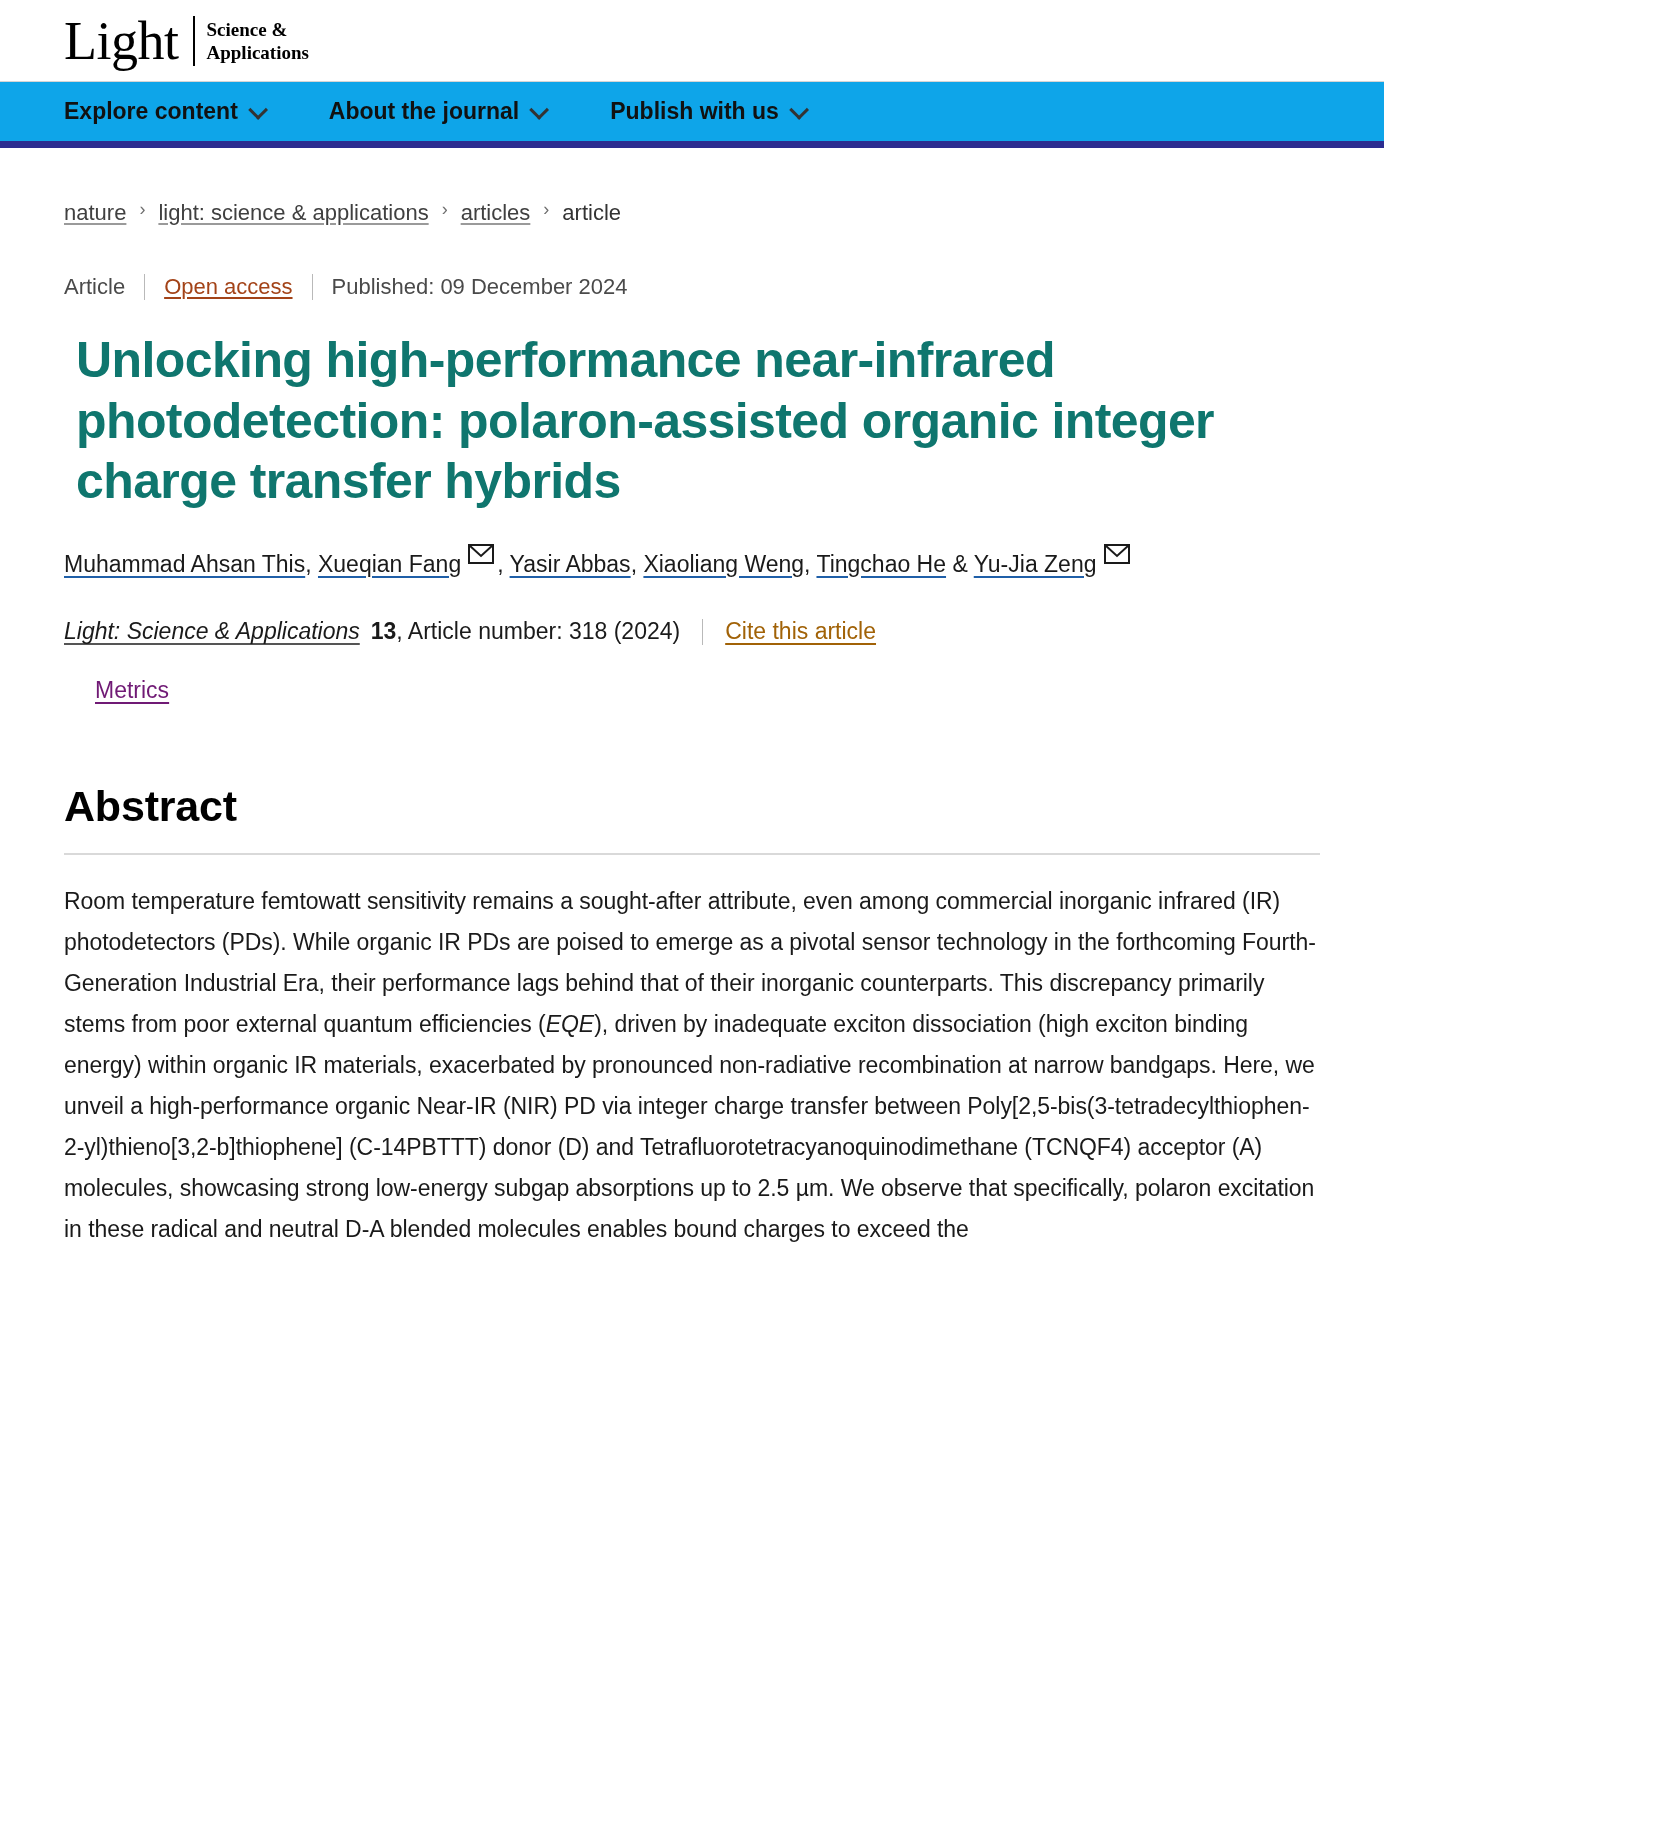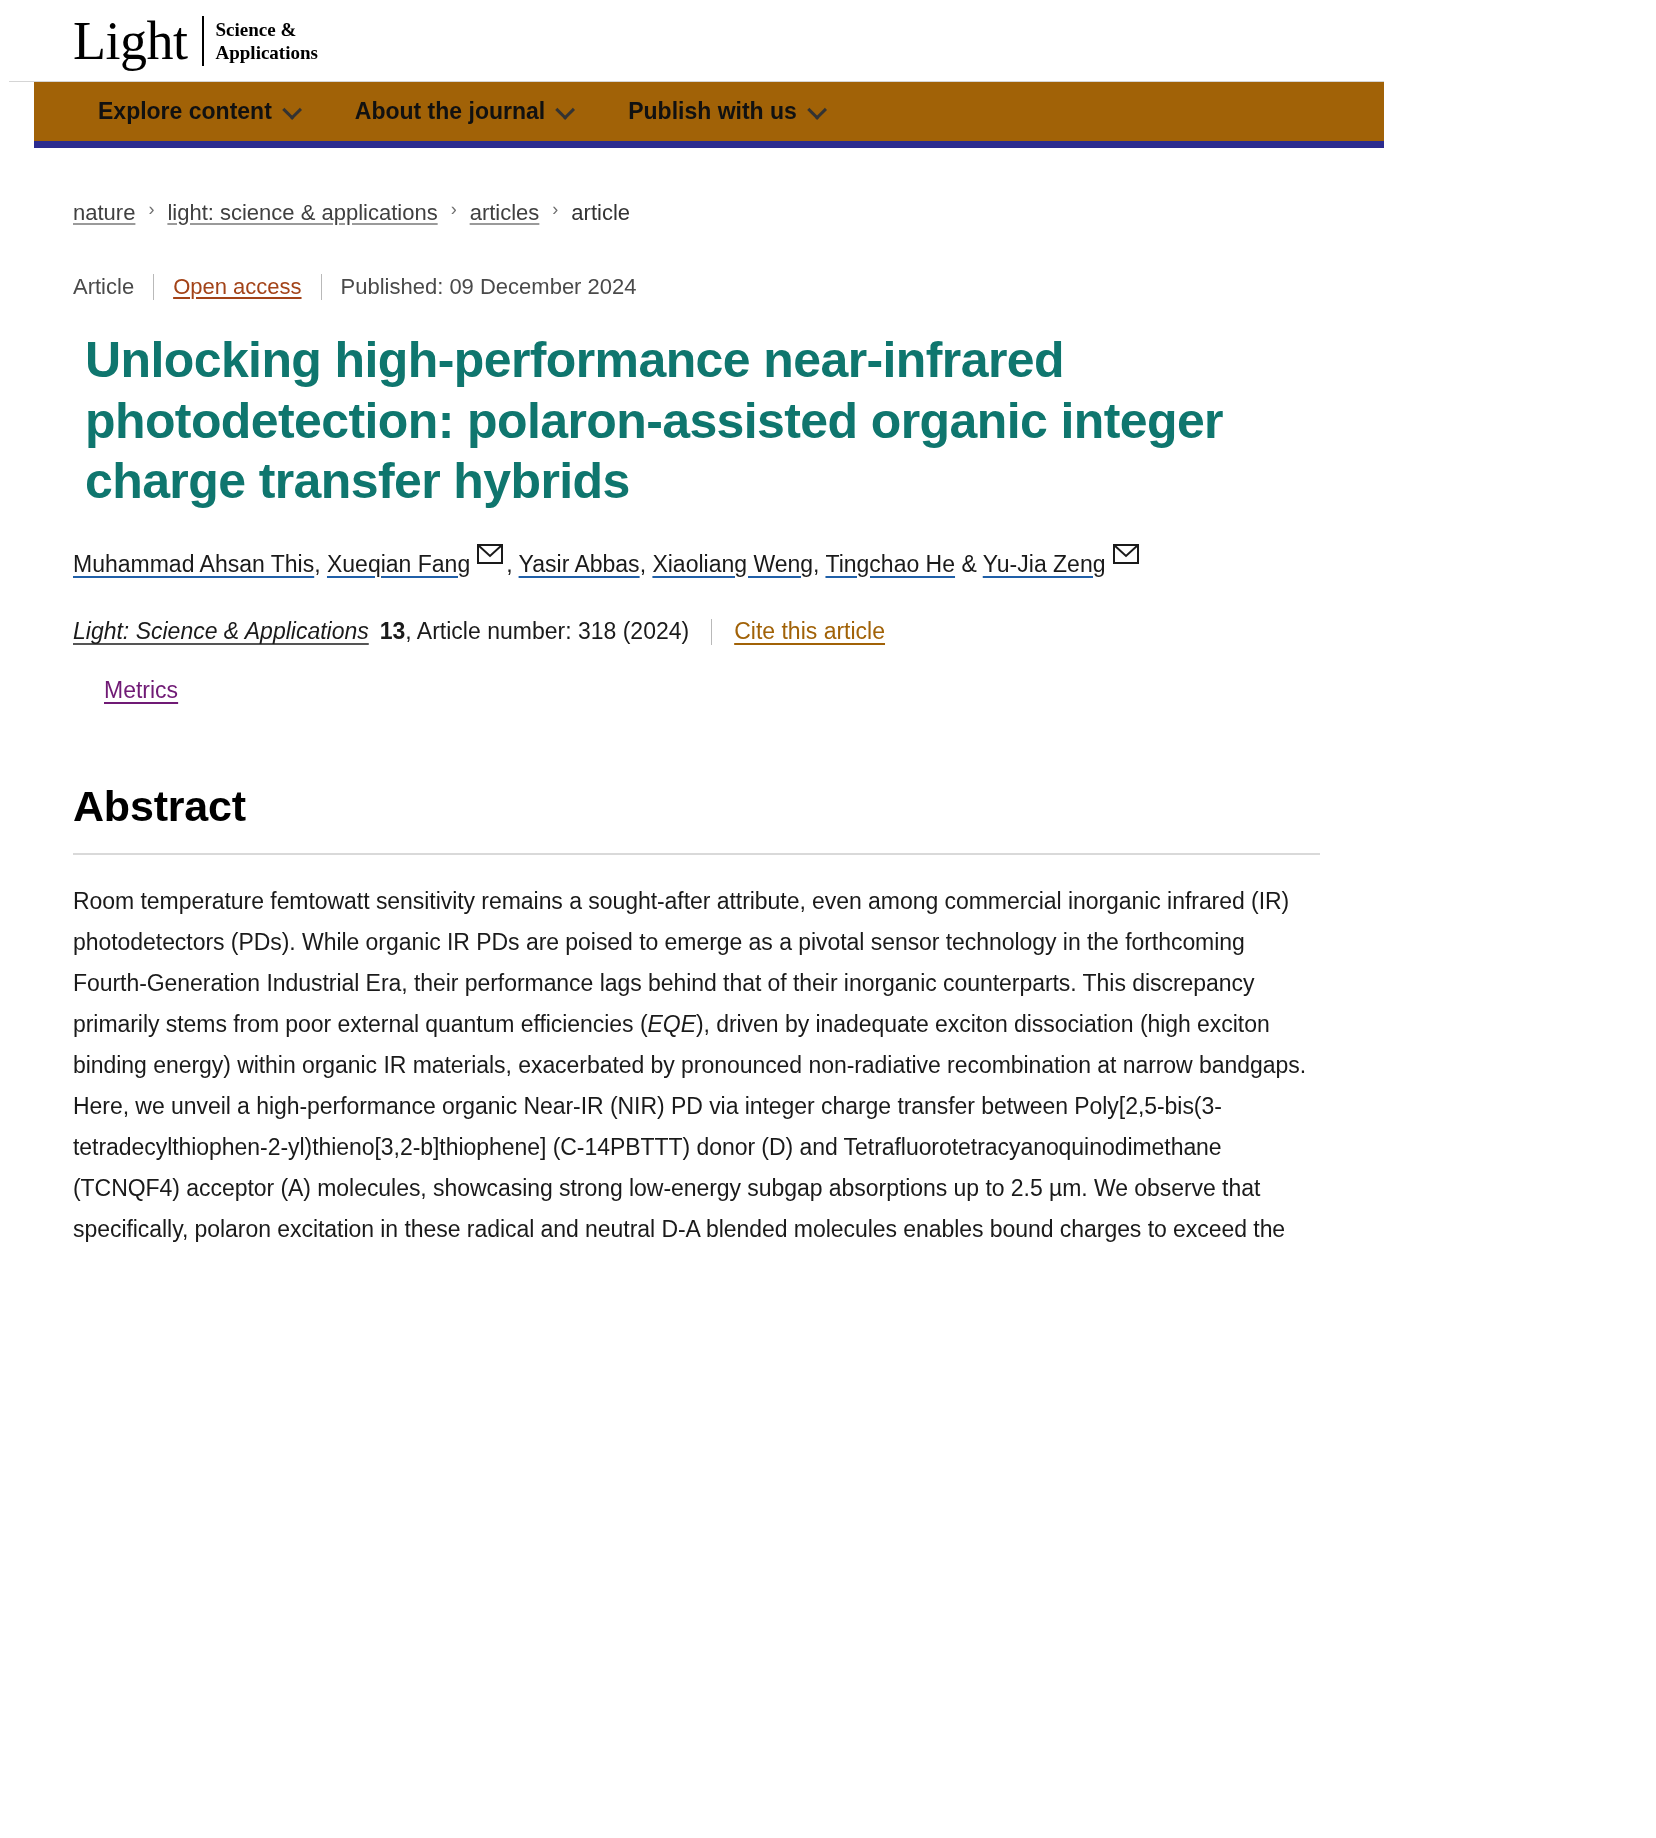--- a/index.html
+++ b/index.html
@@ -11,21 +11,20 @@
     width: 1656px;
     font-family: "Liberation Sans", sans-serif;
     color: #222222;
     -webkit-font-smoothing: antialiased;
   }
   .page {
     width: 1384px;
     min-height: 1838px;
     position: relative;
     overflow: hidden;
-    padding-left: 9px;
   }
 
   
   .masthead {
     height: 82px;
     border-bottom: 1px solid #d5d5d5;
     display: flex;
     align-items: center;
     padding: 0 0 0 64px;
     background: #fff;
@@ -58,24 +57,23 @@
     color: #000;
     letter-spacing: 0px;
   }
 
   
   .nav {
     height: 66px;
     display: flex;
     align-items: center;
     padding-left: 64px;
-    gap: 0px;
+    gap: 8px;
     border-bottom: 7px solid #2c2c8f;
-    background: #a16207;
-    margin-left: 25px;
+    background: #0ea5e9;
   }
   .nav-item {
     display: flex;
     align-items: center;
     gap: 11px;
     font-size: 23px;
     font-weight: 700;
     color: #111;
     text-decoration: none;
     margin-right: 58px;

